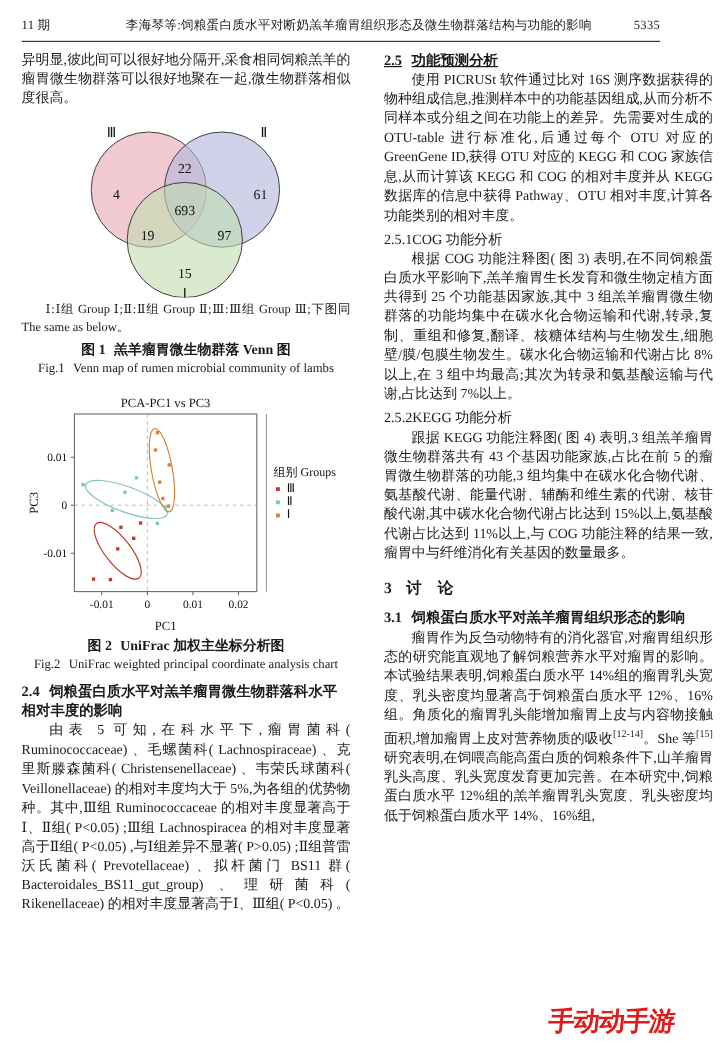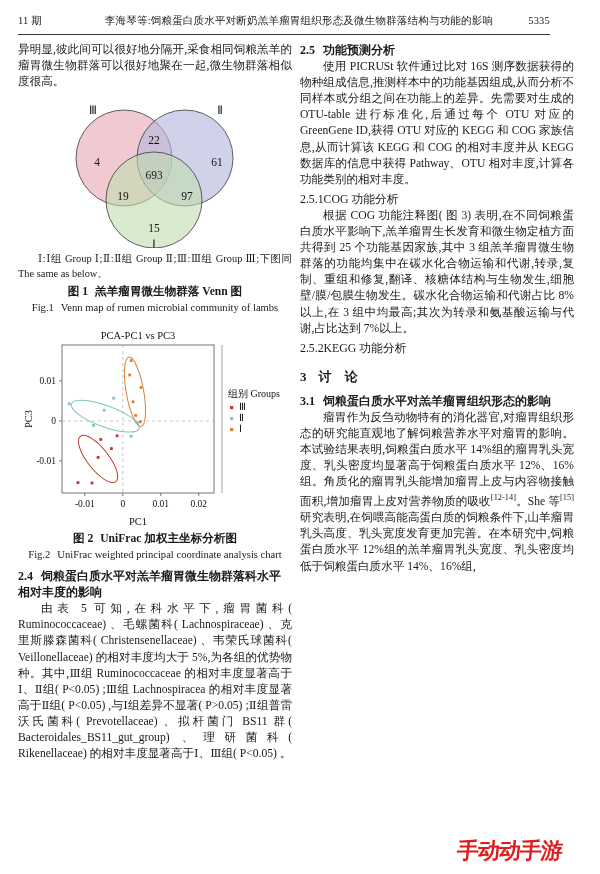--- a/index.html
+++ b/index.html
@@ -53,21 +53,21 @@
   }
 
   
   .columns {
     position: absolute;
     top: 42px;
     left: 18px;
     right: 18px;
     bottom: 4px;
     display: flex;
-    gap: 8px;
+    gap: 28px;
   }
   .col {
     width: 274px;
     flex: none;
     position: relative;
   }
 
   p.body {
     margin: 0 0 0 0;
     font-size: 11.6px;
@@ -278,33 +278,34 @@
       </div>
 
       <h3 class="sec">
         <span class="num">2.4</span><span>饲粮蛋白质水平对羔羊瘤胃微生物群落科水平相对丰度的影响</span>
       </h3>
       <p class="body indent">由表 5 可知,在科水平下,瘤胃菌科( Ruminococcaceae) 、毛螺菌科( Lachnospiraceae) 、克里斯滕森菌科( Christensenellaceae) 、韦荣氏球菌科( Veillonellaceae) 的相对丰度均大于 5%,为各组的优势物种。其中,Ⅲ组 Ruminococcaceae 的相对丰度显著高于Ⅰ、Ⅱ组( P&lt;0.05) ;Ⅲ组 Lachnospiracea 的相对丰度显著高于Ⅱ组( P&lt;0.05) ,与Ⅰ组差异不显著( P&gt;0.05) ;Ⅱ组普雷沃氏菌科( Prevotellaceae) 、拟杆菌门 BS11 群( Bacteroidales_BS11_gut_group) 、理研菌科( Rikenellaceae) 的相对丰度显著高于Ⅰ、Ⅲ组( P&lt;0.05) 。</p>
     </div>
 
     <div class="col">
 
-      <h3 class="sec" style="margin-top:0;">
+      <h3 class="sec" style="margin-top:0;text-decoration:underline;">
         <span class="num">2.5</span><span>功能预测分析</span>
       </h3>
       <p class="body indent">使用 PICRUSt 软件通过比对 16S 测序数据获得的物种组成信息,推测样本中的功能基因组成,从而分析不同样本或分组之间在功能上的差异。先需要对生成的 OTU-table 进行标准化,后通过每个 OTU 对应的 GreenGene ID,获得 OTU 对应的 KEGG 和 COG 家族信息,从而计算该 KEGG 和 COG 的相对丰度并从 KEGG 数据库的信息中获得 Pathway、OTU 相对丰度,计算各功能类别的相对丰度。</p>
 
       <h4 class="subsec">
         <span class="num">2.5.1</span><span>COG 功能分析</span>
       </h4>
       <p class="body indent">根据 COG 功能注释图( 图 3) 表明,在不同饲粮蛋白质水平影响下,羔羊瘤胃生长发育和微生物定植方面共得到 25 个功能基因家族,其中 3 组羔羊瘤胃微生物群落的功能均集中在碳水化合物运输和代谢,转录,复制、重组和修复,翻译、核糖体结构与生物发生,细胞壁/膜/包膜生物发生。碳水化合物运输和代谢占比 8% 以上,在 3 组中均最高;其次为转录和氨基酸运输与代谢,占比达到 7%以上。</p>
 
       <h4 class="subsec">
         <span class="num">2.5.2</span><span>KEGG 功能分析</span>
       </h4>
+      <p class="body indent">跟据 KEGG 功能注释图( 图 4) 表明,3 组羔羊瘤胃微生物群落共有 43 个基因功能家族,占比在前 5 的瘤胃微生物群落的功能,3 组均集中在碳水化合物代谢、氨基酸代谢、能量代谢、辅酶和维生素的代谢、核苷酸代谢,其中碳水化合物代谢占比达到 15%以上,氨基酸代谢占比达到 11%以上,与 COG 功能注释的结果一致,瘤胃中与纤维消化有关基因的数量最多。</p>
 
       <h2 class="chap">
         <span class="num">3</span><span class="sp">讨 论</span>
       </h2>
 
       <h3 class="sec" style="margin-top:8px;">
         <span class="num">3.1</span><span>饲粮蛋白质水平对羔羊瘤胃组织形态的影响</span>
       </h3>
       <p class="body indent"><span>瘤胃作为反刍动物特有的消化器官,对瘤胃组织形态的研究能直观地了解饲粮营养水平对瘤胃的影响。本试验结果表明,饲粮蛋白质水平 14%组的瘤胃乳头宽度、乳头密度均显著高于饲粮蛋白质水平 12%、16%组。角质化的瘤胃乳头能增加瘤胃上皮与内容物接触面积,增加瘤胃上皮对营养物质的吸收</span><sup class="ref">[12-14]</sup><span>。She 等</span><sup class="ref">[15]</sup><span>研究表明,在饲喂高能高蛋白质的饲粮条件下,山羊瘤胃乳头高度、乳头宽度发育更加完善。在本研究中,饲粮蛋白质水平 12%组的羔羊瘤胃乳头宽度、乳头密度均低于饲粮蛋白质水平 14%、16%组,</span></p>
     </div>

